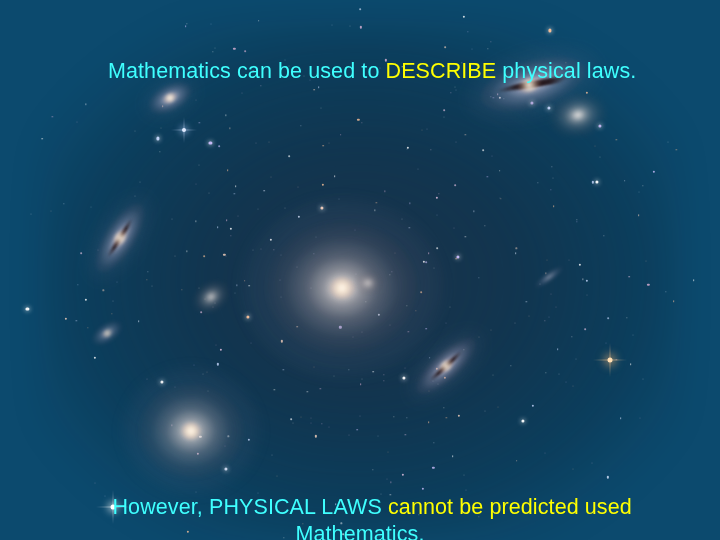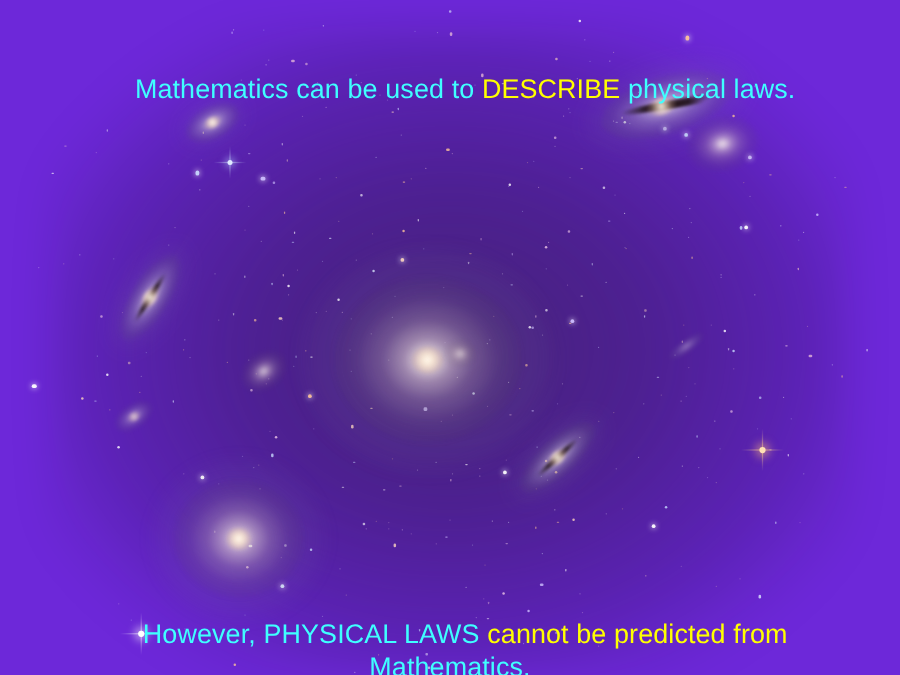--- a/index.html
+++ b/index.html
@@ -5,21 +5,21 @@
 <style>
   html, body {
     margin: 0;
     padding: 0;
     background: #000;
   }
   #slide {
     position: relative;
     width: 720px;
     height: 540px;
-    background: #6d28d9;
+    background: #0c4a6e;
     overflow: hidden;
     font-family: "Liberation Sans", sans-serif;
   }
 
   
   .sky {
     position: absolute;
     inset: 0;
     overflow: hidden;
   }
@@ -621,17 +621,17 @@
       <div class="core" style="width:4px;height:4px;background:#dfeaff;box-shadow:0 0 6px 2px rgba(180,205,255,0.55);"></div>
     </div>
 
   </div>
 
   <div class="caption" id="caption-top">
     <span class="cy">Mathematics can be used to </span><span class="ye">DESCRIBE</span><span class="cy"> physical laws.</span>
   </div>
 
   <div class="caption" id="caption-bottom">
-    <span class="cy">However, PHYSICAL LAWS </span><span class="ye">cannot be predicted from</span><span class="cy">
+    <span class="cy">However, PHYSICAL LAWS </span><span class="ye">cannot be predicted used</span><span class="cy">
 Mathematics.</span>
   </div>
 
 </div>
 
 </body></html>

